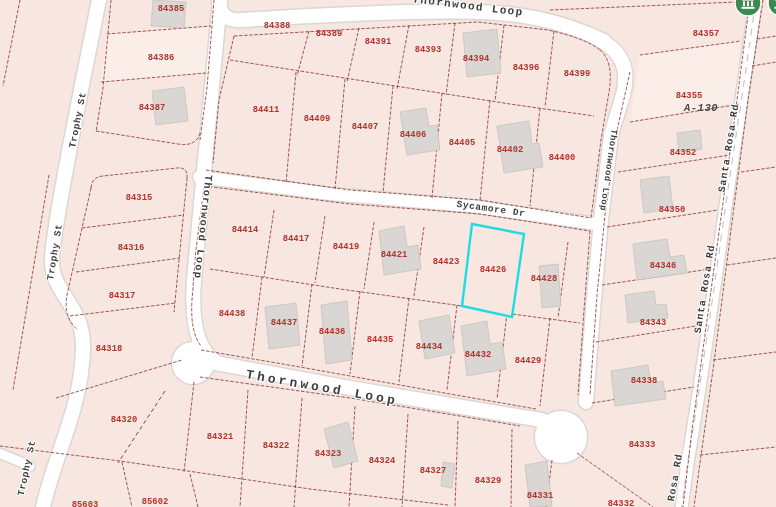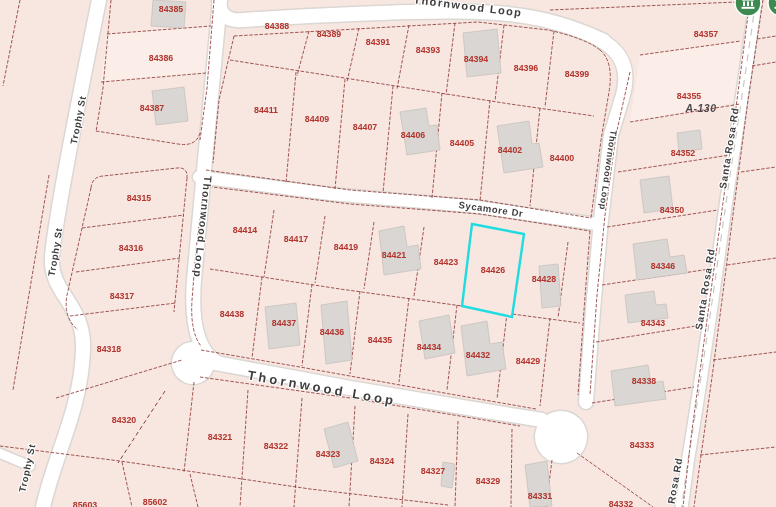--- a/index.html
+++ b/index.html
@@ -1,17 +1,17 @@
 <!DOCTYPE html>
 <html><head>
 <meta charset="utf-8">
 <style>
   html,body{margin:0;padding:0;background:#e8e8e8;}
   #viewport{position:relative;width:776px;height:507px;overflow:hidden;
-            font-family:Liberation Sans, sans-serif;background:var(--bg,#f8e6e0);}
+            font-family:Liberation Mono, monospace;background:var(--bg,#f8e6e0);}
   svg{position:absolute;left:0;top:0;display:block;}
   .casing{fill:none;stroke:var(--casing,#dbd7d3);stroke-linecap:round;}
   .roadfill{fill:none;stroke:var(--road,#ffffff);stroke-linecap:round;}
   .dashline{fill:none;stroke:#cbc7c3;stroke-width:1.2;stroke-dasharray:7 6;}
   .pline{fill:none;stroke:var(--pline,#8f3c39);stroke-width:0.9;opacity:0.95;
          stroke-dasharray:3.5 1.6;}
   .pline-dashed{fill:none;stroke:var(--pline,#8f3c39);stroke-width:1;stroke-dasharray:4 3;}
   .bldg{fill:var(--bldg,#d9d6d3);stroke:#c2beba;stroke-width:0.7;}
   .lightlot{fill:#fbeee9;}
   .plabel{font-size:8.8px;font-weight:700;fill:var(--plabel,#b2352e);

